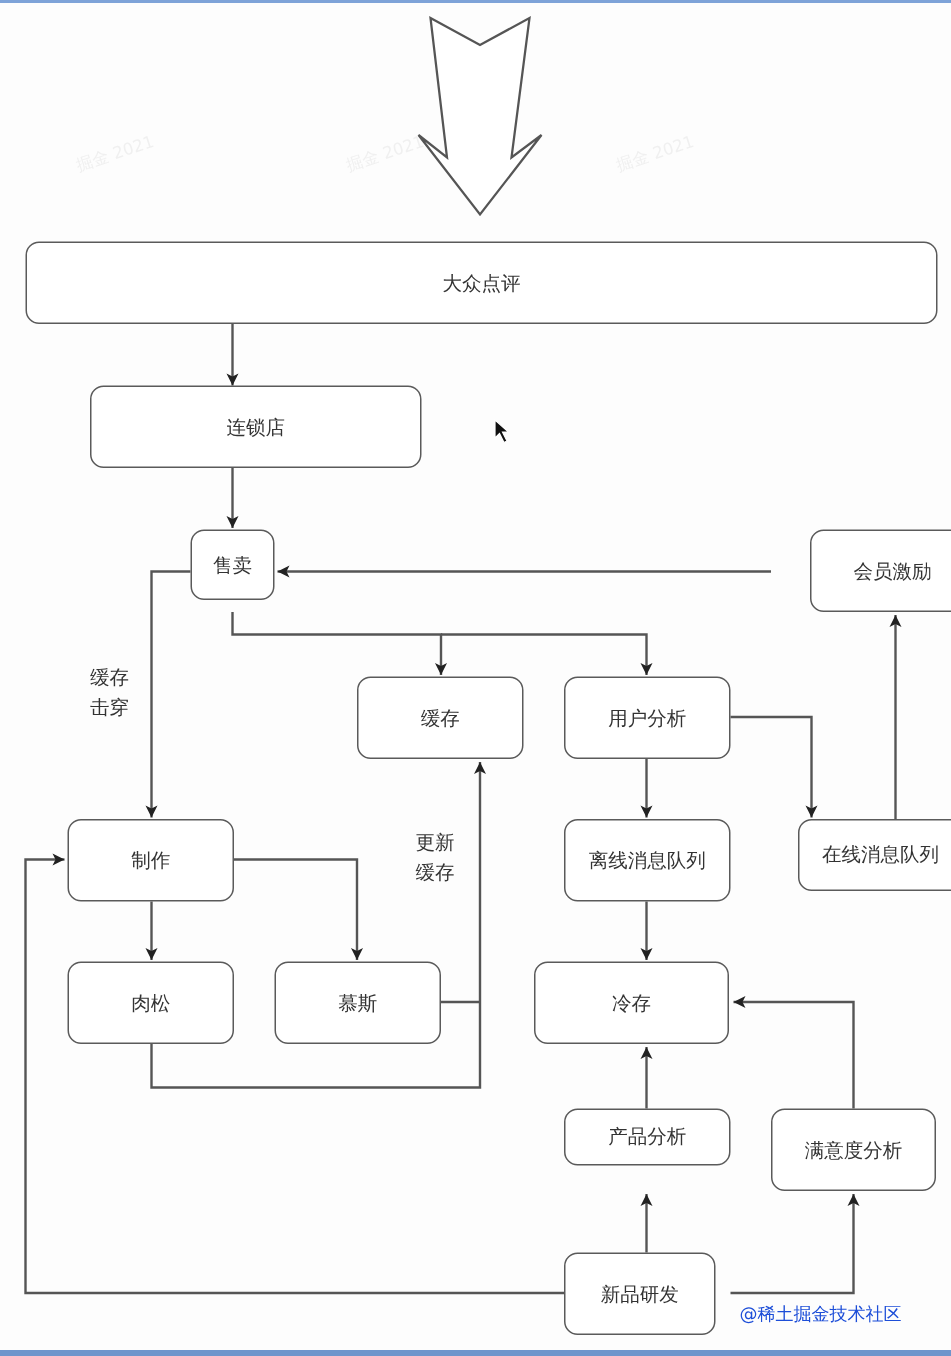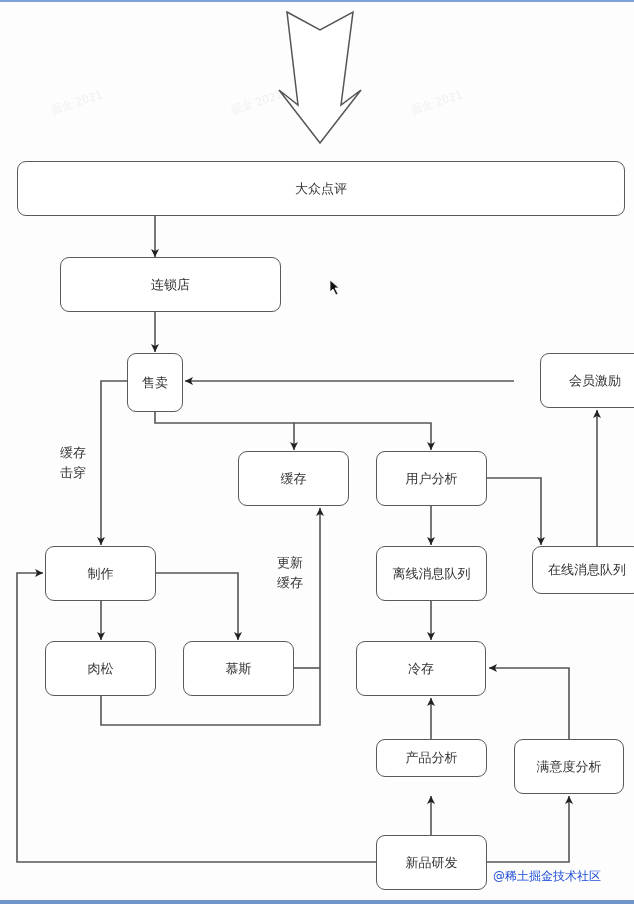--- a/index.html
+++ b/index.html
@@ -86,21 +86,21 @@
     <path d="M376,862 L17,862 L17,573 L43,573" marker-end="url(#arr)"></path>
   </g>
 </svg>
 
 <div class="node" style="left:17px;top:161px;width:608px;height:55px;">
     <span>大众点评</span>
   </div>
 <div class="node" style="left:45px;top:257px;width:221px;height:55px;margin-left:15px;">
     <span>连锁店</span>
   </div>
-<div class="node" style="left:127px;top:353px;width:56px;height:59px;">
+<div class="node" style="left:127px;top:353px;width:56px;height:47px;">
     <span>售卖</span>
   </div>
 <div class="node" style="left:514px;top:353px;width:110px;height:55px;margin-left:26px;">
     <span>会员激励</span>
   </div>
 <div class="node" style="left:238px;top:451px;width:111px;height:55px;">
     <span>缓存</span>
   </div>
 <div class="node" style="left:376px;top:451px;width:111px;height:55px;">
     <span>用户分析</span>
@@ -122,21 +122,21 @@
   </div>
 <div class="node" style="left:356px;top:641px;width:130px;height:55px;">
     <span>冷存</span>
   </div>
 <div class="node" style="left:376px;top:739px;width:111px;height:38px;">
     <span>产品分析</span>
   </div>
 <div class="node" style="left:514px;top:739px;width:110px;height:55px;">
     <span>满意度分析</span>
   </div>
-<div class="node" style="left:376px;top:835px;width:111px;height:55px;">
+<div class="node" style="left:376px;top:835px;width:101px;height:55px;">
     <span>新品研发</span>
   </div>
 
 <div class="edge-label" style="left:58px;top:443px;">
   <div>缓存</div>
   <div>击穿</div>
 </div>
 <div class="edge-label" style="left:275px;top:553px;">
   <div>更新</div>
   <div>缓存</div>

